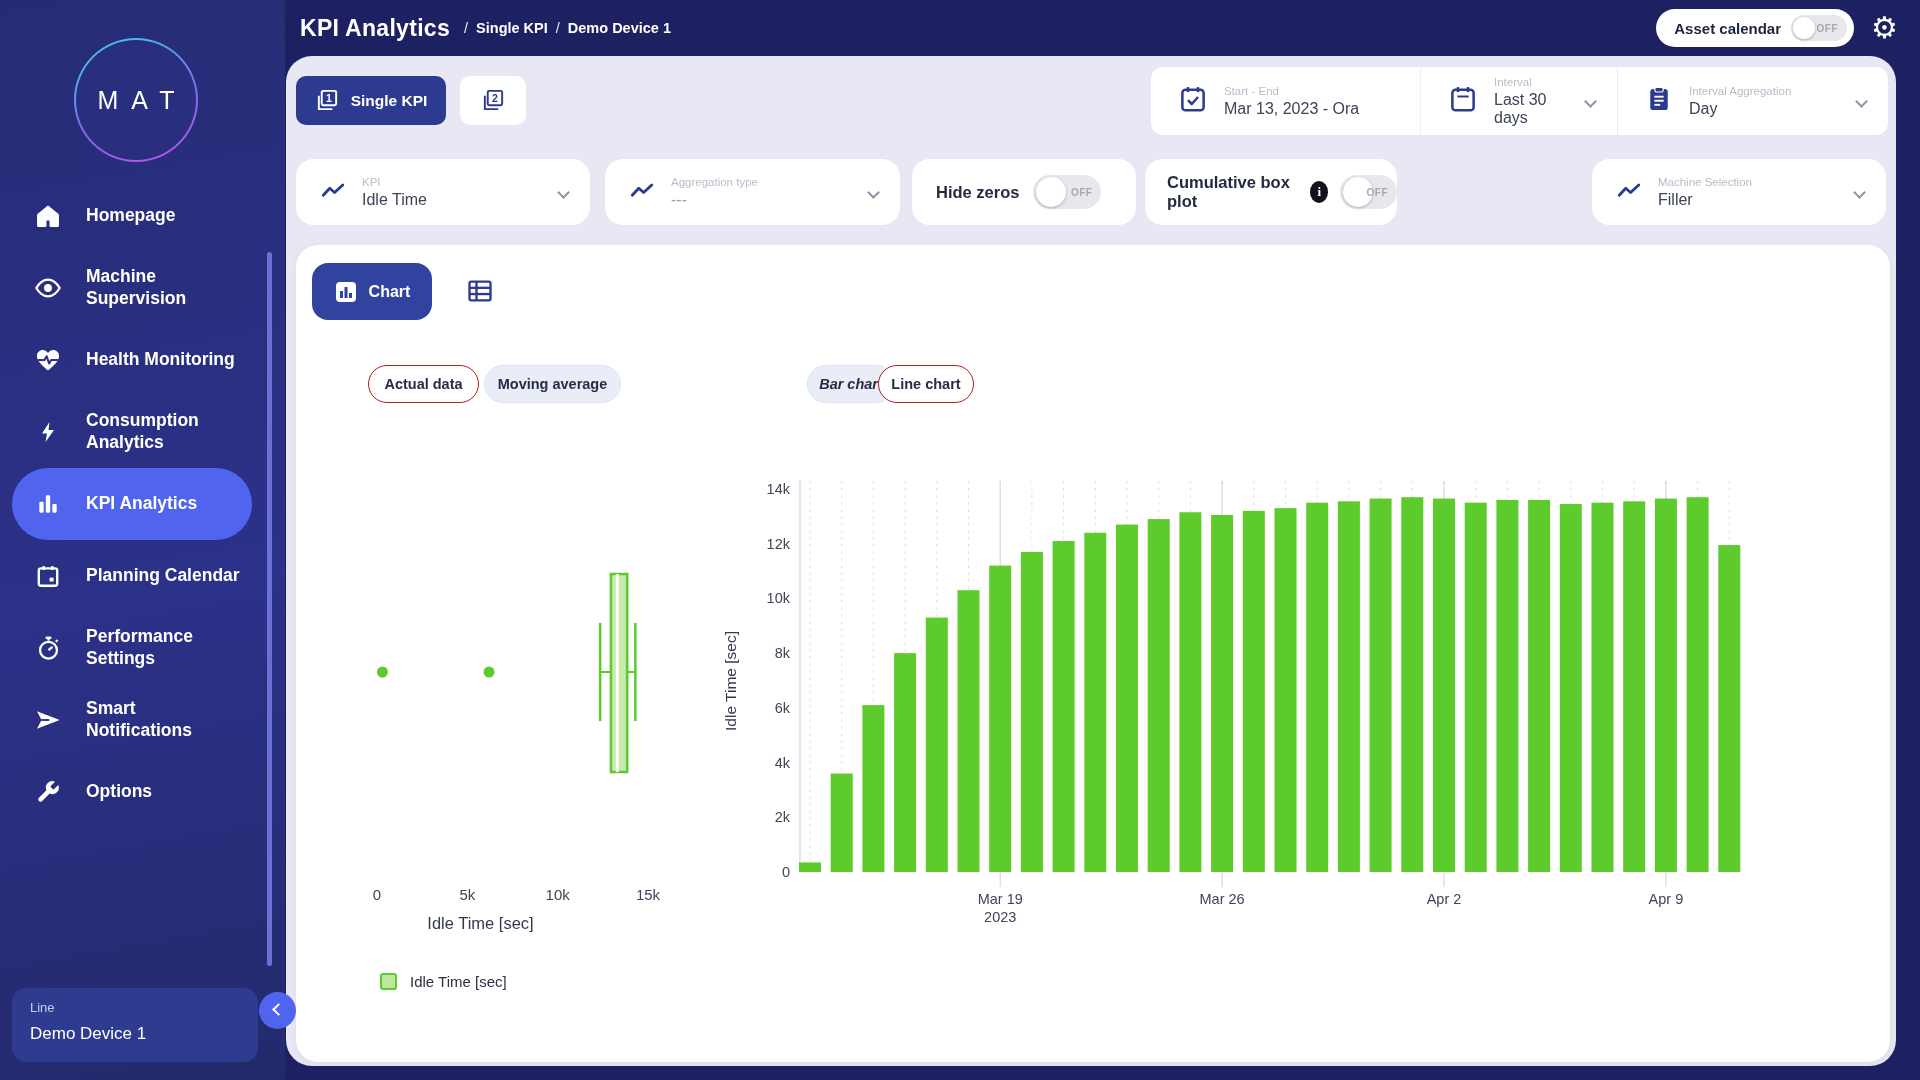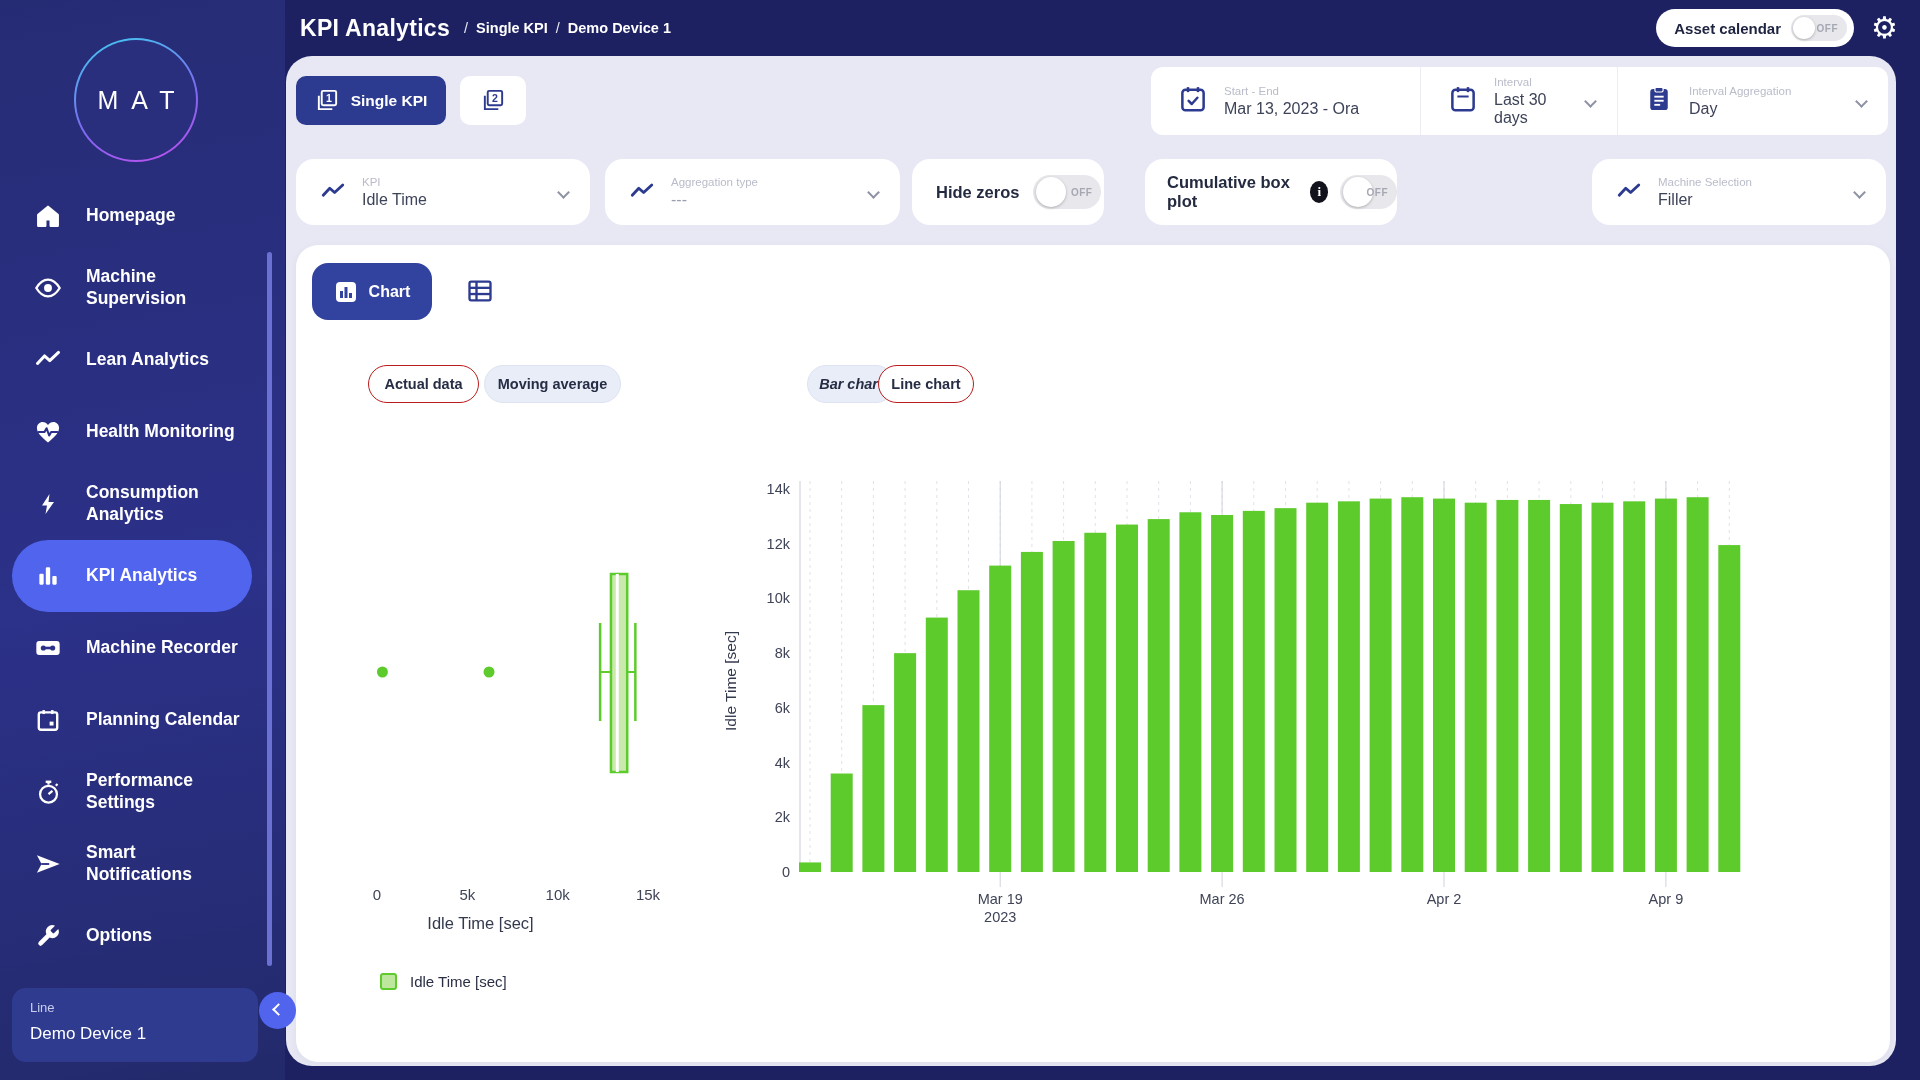--- a/index.html
+++ b/index.html
@@ -119,28 +119,20 @@
       <span class="icn">
         <svg width="30" height="30" viewBox="0 0 24 24" fill="none" stroke="#fff" stroke-width="2">
             <path d="M2 12 C5 7 9 4.8 12 4.8 C15 4.8 19 7 22 12 C19 17 15 19.2 12 19.2 C9 19.2 5 17 2 12 Z"></path>
             <circle cx="12" cy="12" r="3.4" fill="#fff" stroke="none"></circle>
           </svg>
       </span>
       <span class="lbl">Machine Supervision</span>
     </div>
     <div class="menu-item">
       <span class="icn">
-        <svg width="28" height="28" viewBox="0 0 24 24" fill="none" stroke="#fff" stroke-width="2.6" stroke-linecap="round" stroke-linejoin="round">
-            <polyline points="3 15 9 8.5 13.5 12.5 21 5.5"></polyline>
-          </svg>
-      </span>
-      <span class="lbl">Lean Analytics</span>
-    </div>
-    <div class="menu-item">
-      <span class="icn">
         <svg width="28" height="28" viewBox="0 0 24 24">
             <path fill="#fff" d="M12 21 C8 17.5 2.5 13.5 2.5 8.6 C2.5 5.6 4.9 3.5 7.4 3.5 C9.2 3.5 10.9 4.4 12 6 C13.1 4.4 14.8 3.5 16.6 3.5 C19.1 3.5 21.5 5.6 21.5 8.6 C21.5 13.5 16 17.5 12 21 Z"></path>
             <polyline points="4 12 9 12 10.8 8.8 13 15 14.7 12 20 12" fill="none" stroke="#2b3088" stroke-width="1.8" stroke-linejoin="round" stroke-linecap="round"></polyline>
           </svg>
       </span>
       <span class="lbl">Health Monitoring</span>
     </div>
     <div class="menu-item">
       <span class="icn">
         <svg width="24" height="28" viewBox="0 0 24 24">
@@ -151,31 +143,20 @@
     </div>
     <div class="menu-item active">
       <span class="icn">
         <svg width="26" height="26" viewBox="0 0 24 24">
             <rect x="4" y="10" width="4" height="10" rx="1" fill="#fff"></rect>
             <rect x="10" y="4" width="4" height="16" rx="1" fill="#fff"></rect>
             <rect x="16" y="12" width="4" height="8" rx="1" fill="#fff"></rect>
           </svg>
       </span>
       <span class="lbl">KPI Analytics</span>
-    </div>
-    <div class="menu-item">
-      <span class="icn">
-        <svg width="30" height="30" viewBox="0 0 24 24">
-            <rect x="2" y="6" width="20" height="12" rx="2.5" fill="#fff"></rect>
-            <circle cx="8" cy="12" r="2.2" fill="#2b3088"></circle>
-            <circle cx="16" cy="12" r="2.2" fill="#2b3088"></circle>
-            <rect x="9.5" y="10.9" width="5" height="2.2" fill="#2b3088"></rect>
-          </svg>
-      </span>
-      <span class="lbl">Machine Recorder</span>
     </div>
     <div class="menu-item">
       <span class="icn">
         <svg width="26" height="26" viewBox="0 0 24 24" fill="none" stroke="#fff" stroke-width="2.2">
             <rect x="3.5" y="5" width="17" height="16" rx="2"></rect>
             <line x1="8" y1="2.8" x2="8" y2="6.5"></line>
             <line x1="16" y1="2.8" x2="16" y2="6.5"></line>
             <rect x="13.5" y="13.5" width="3.6" height="3.6" fill="#fff" stroke="none"></rect>
           </svg>
       </span>
@@ -308,21 +289,21 @@
           <polyline points="3 15 9 8.5 13.5 12.5 21 5.5"></polyline>
         </svg>
     </span>
     <span class="fld">
       <span class="flabel">KPI</span>
       <span class="fvalue">Idle Time</span>
     </span>
     <span class="chev"></span>
   </div>
 
-  <div class="filter-card" style="left:626px; width:192px; padding-left:24px; gap:14px;">
+  <div class="filter-card" style="left:626px; width:224px; padding-left:24px; gap:14px;">
     <span class="filter-text">Hide zeros</span>
     <span class="toggle md">
       <span class="knob"></span>
       <span class="state">OFF</span>
     </span>
   </div>
 
   <div class="filter-card" style="left:859px; width:252px; padding-left:22px; gap:12px;">
     <span class="filter-text">Cumulative box plot</span>
     <span style="width:22px;height:22px;border-radius:50%;background:#12121c;color:#fff;display:flex;align-items:center;justify-content:center;font-size:13px;font-weight:bold;font-family:'Liberation Serif',serif;">i</span>

